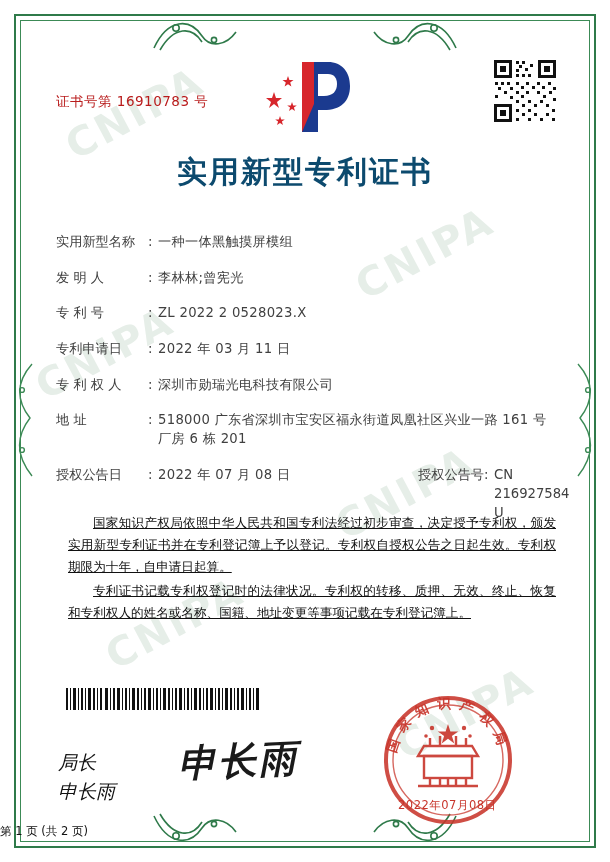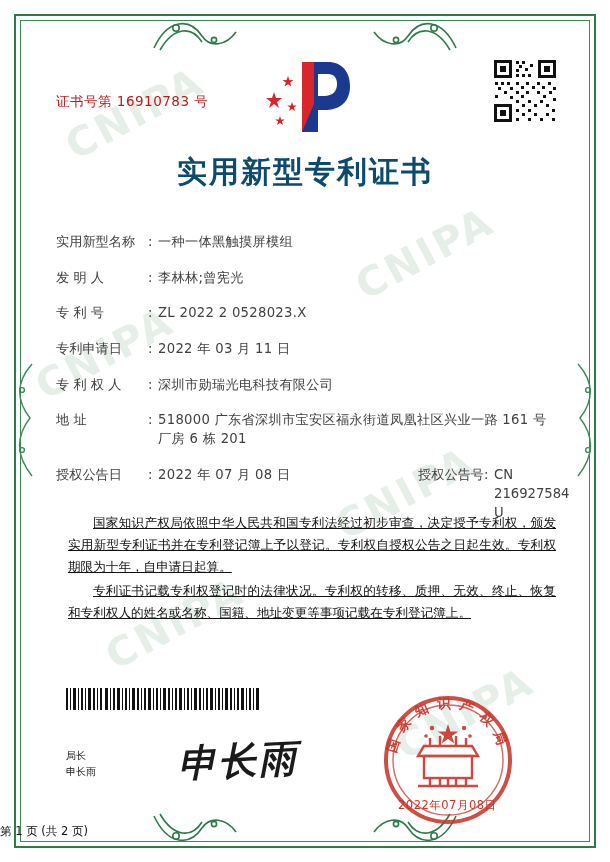--- a/index.html
+++ b/index.html
@@ -149,24 +149,25 @@
   
   .barcode {
     position: absolute;
     left: 66px; top: 688px;
     width: 196px; height: 22px;
   }
 
   
   .sig-label {
     position: absolute;
-    left: 66px; top: 748px;
-    font-size: 10px;
+    left: 58px; top: 748px;
+    font-size: 19px;
     color: #111;
     line-height: 1.55;
+    font-style: italic;
   }
   .sig-hand {
     position: absolute;
     left: 178px; top: 736px;
     font-size: 38px;
     font-family: "DejaVu Serif", "Liberation Serif", serif;
     font-style: italic;
     font-weight: bold;
     color: #1a1a1a;
     letter-spacing: 2px;

